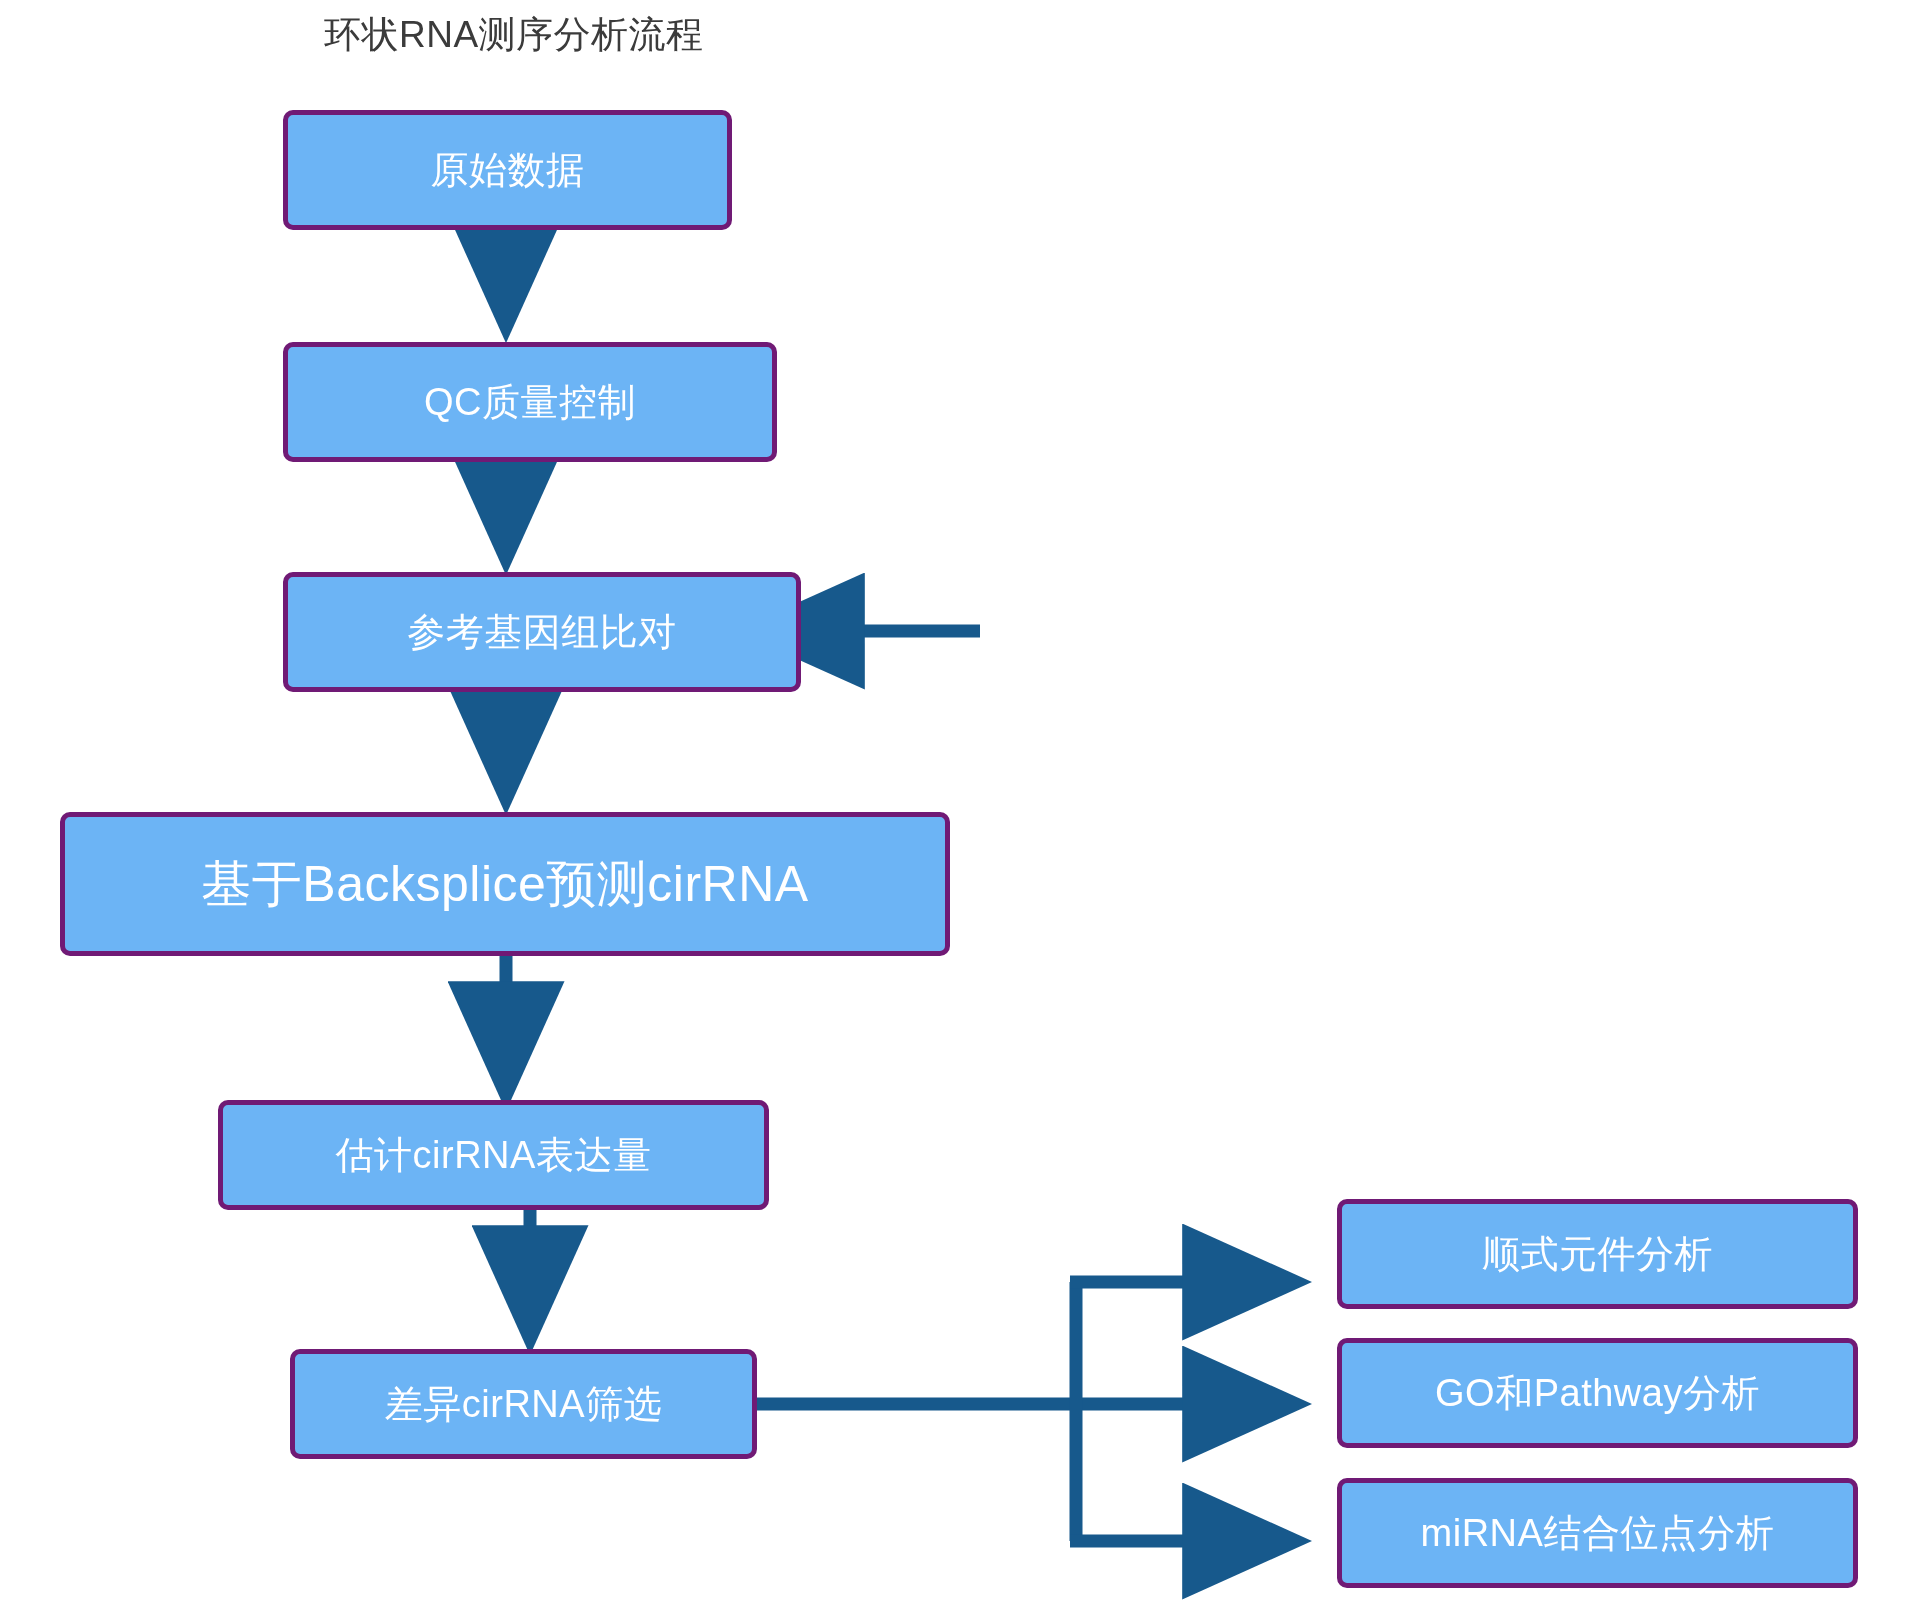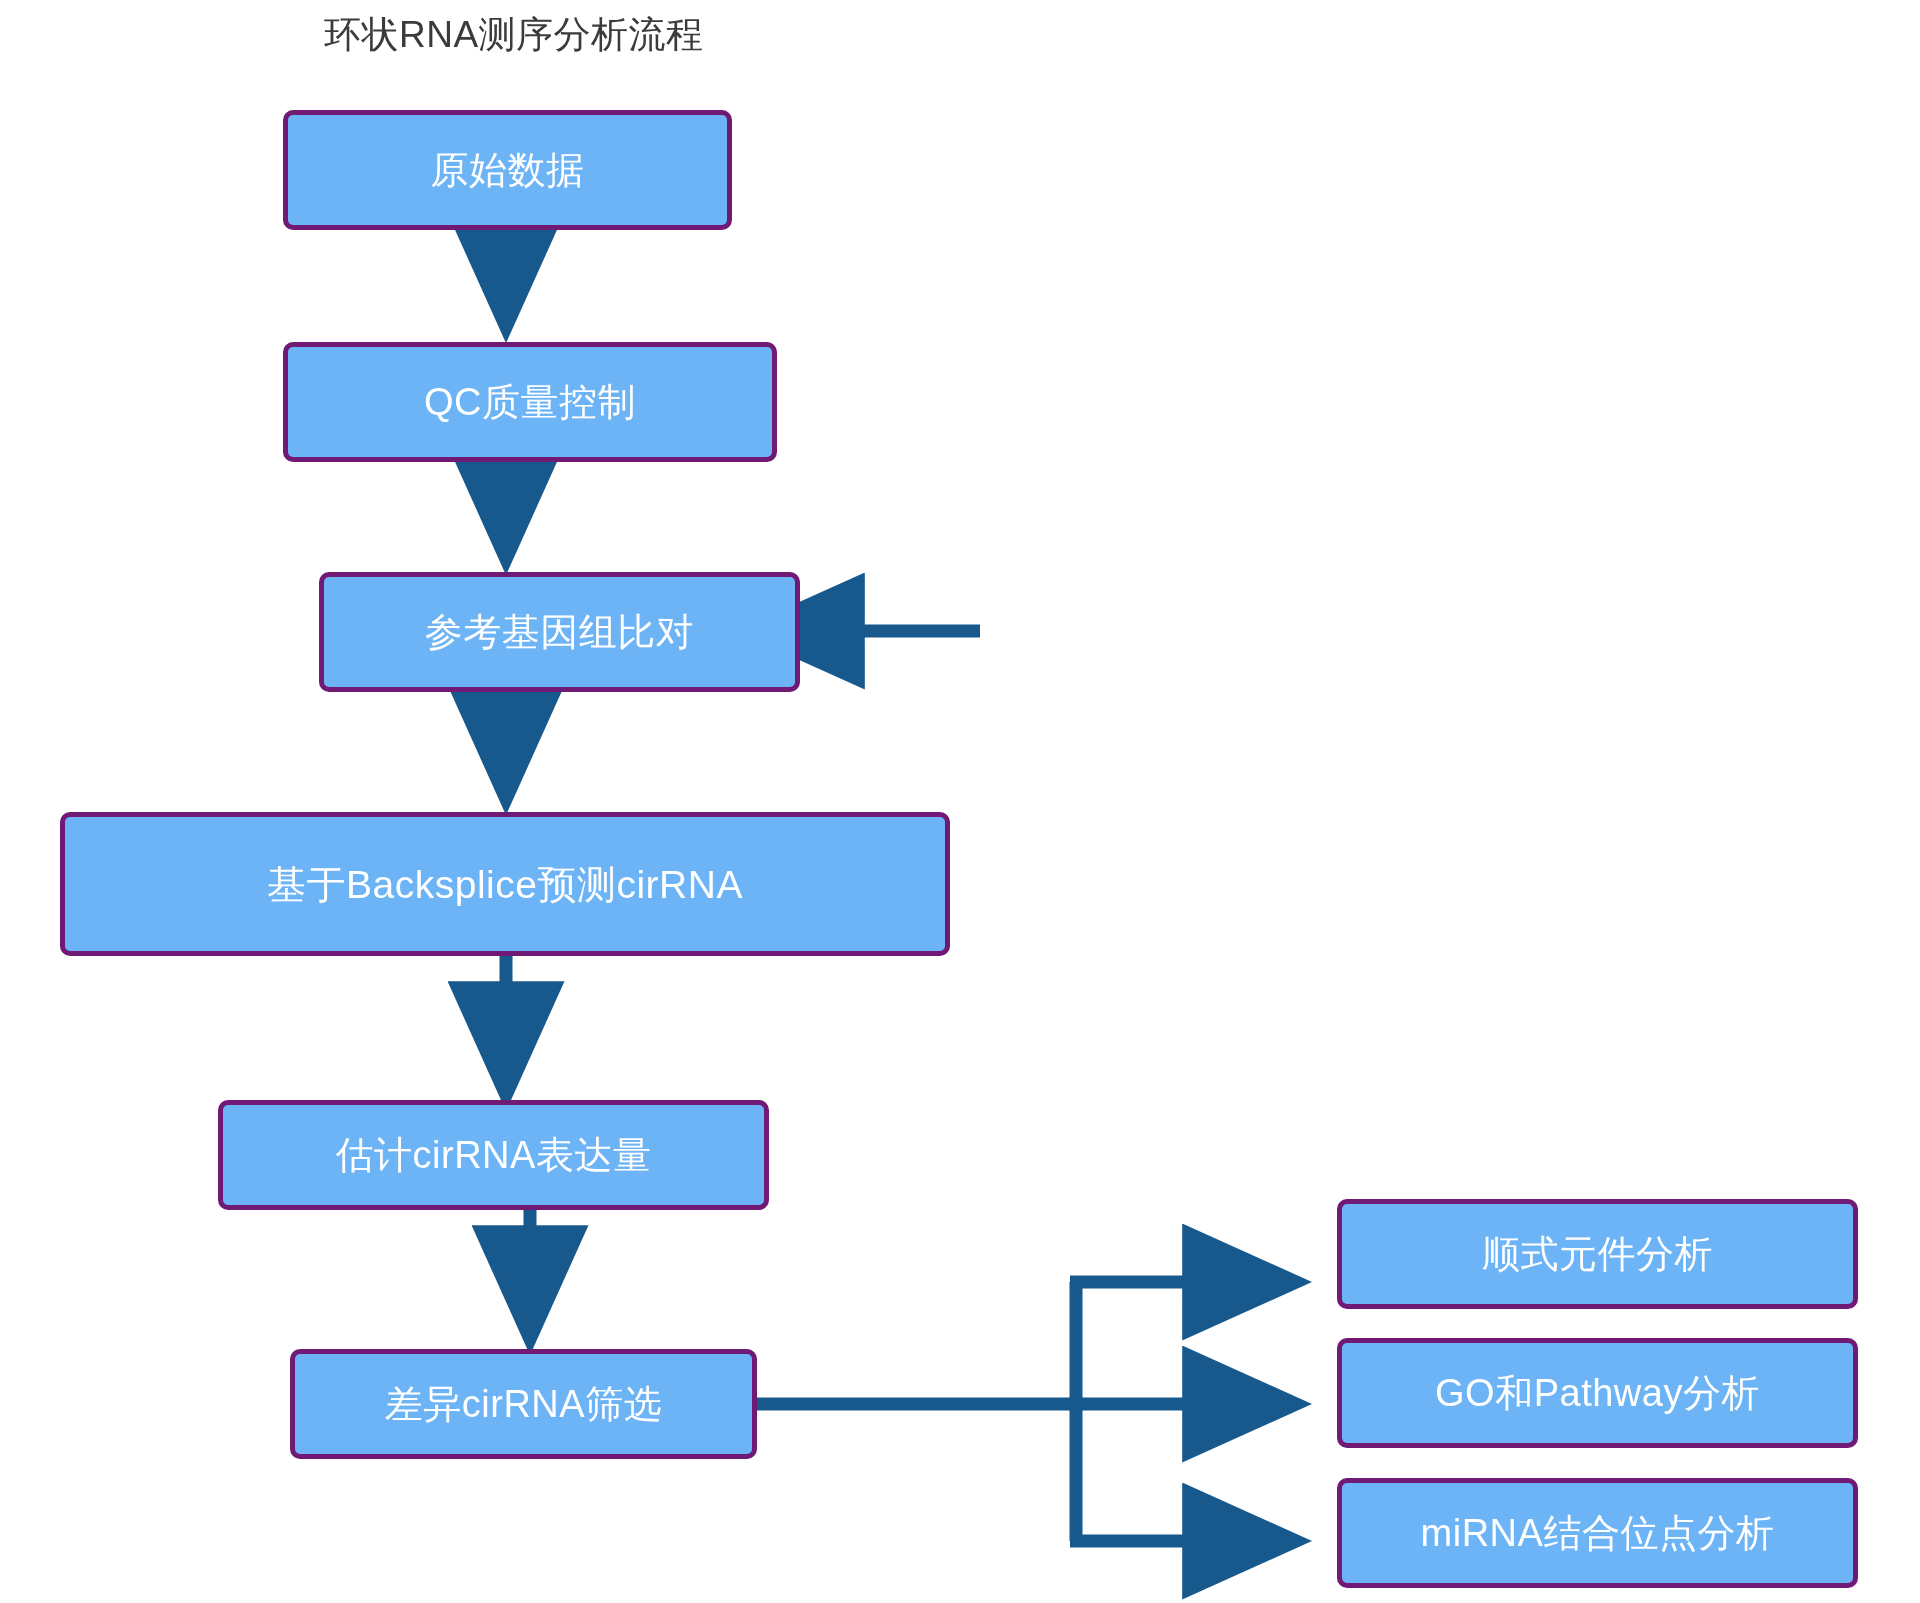--- a/index.html
+++ b/index.html
@@ -36,21 +36,21 @@
     justify-content:center;
     color:#ffffff;
     font-size:38px;
     font-weight:400;
     letter-spacing:0.5px;
     white-space:nowrap;
     line-height:1;
     text-align:center;
     user-select:none;
   }
-  .node.wide-label{font-size:39px;}
+  .node.wide-label{font-size:50px;}
   
   #connectors{
     position:absolute;left:0;top:0;width:1920px;height:1603px;
     pointer-events:none;
   }
 </style>
 </head>
 <body>
 
 <div id="canvas">
@@ -102,21 +102,21 @@
       <line x1="1070" y1="1541" x2="1294" y2="1541" stroke="#17598c" stroke-width="13" marker-end="url(#ah)"></line>
     </g>
   </svg>
 
   <div class="diagram-title" style="left:324px; top:16px;">环状RNA测序分析流程</div>
 
   <div class="node" style="left:283px; top:110px; width:449px; height:120px;">原始数据</div>
 
   <div class="node" style="left:283px; top:342px; width:494px; height:120px;">QC质量控制</div>
 
-  <div class="node" style="left:283px; top:572px; width:481px; height:120px;margin-left:36px;">参考基因组比对</div>
+  <div class="node" style="left:283px; top:572px; width:518px; height:120px;">参考基因组比对</div>
 
 
   <div class="node wide-label" style="left:60px; top:812px; width:890px; height:144px;">基于Backsplice预测cirRNA</div>
 
   <div class="node" style="left:218px; top:1100px; width:551px; height:110px;">估计cirRNA表达量</div>
 
   <div class="node" style="left:290px; top:1349px; width:467px; height:110px;">差异cirRNA筛选</div>
 
   <div class="node" style="left:1337px; top:1199px; width:521px; height:110px;">顺式元件分析</div>
 

